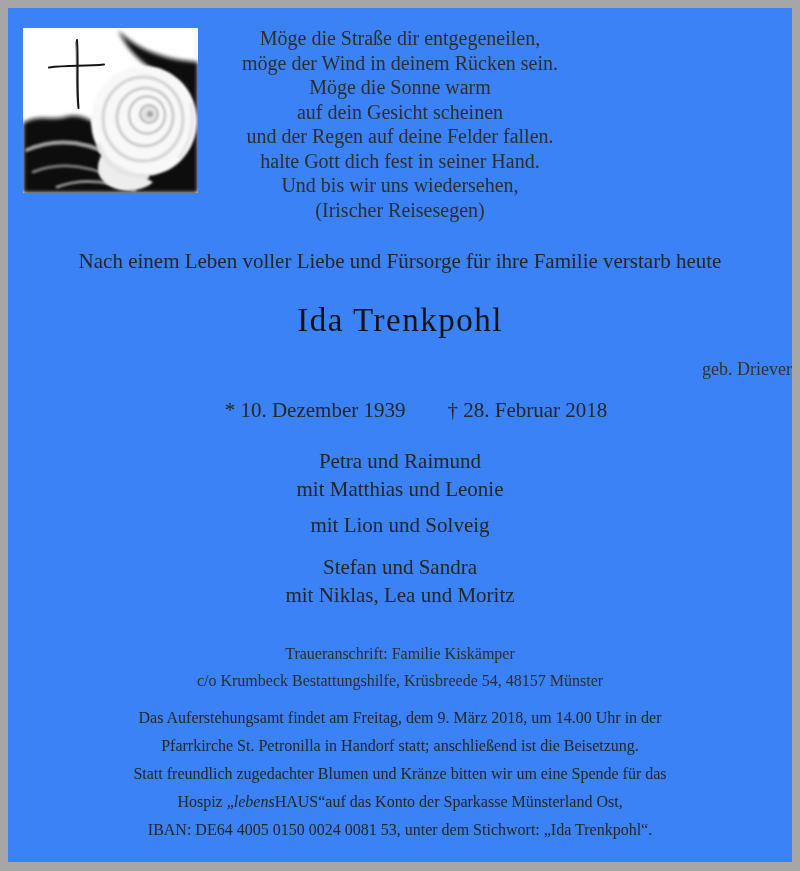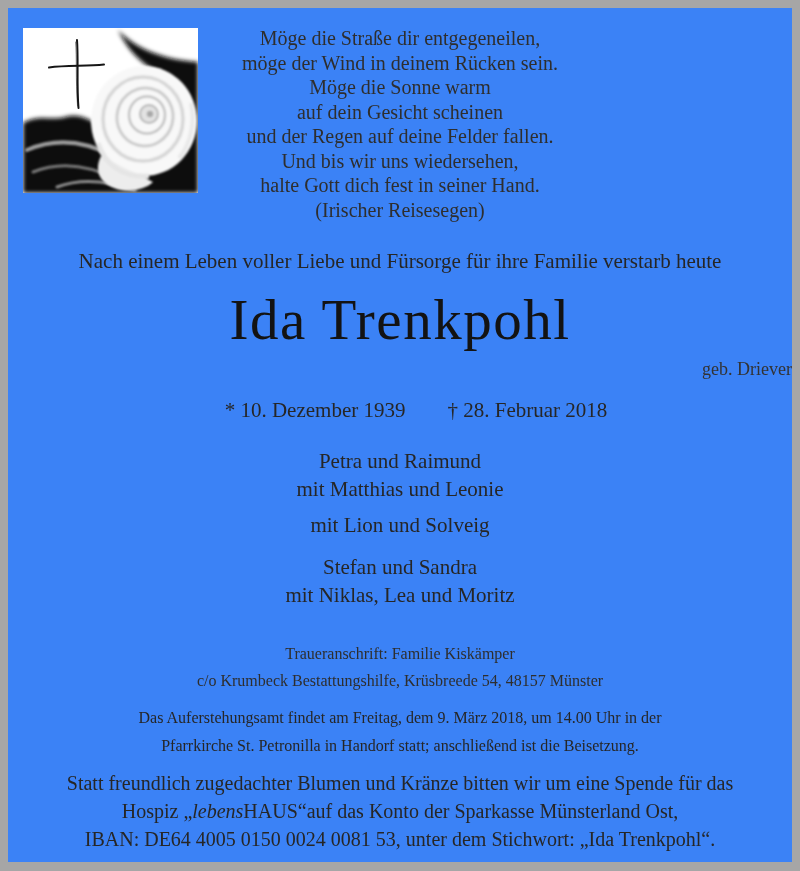--- a/index.html
+++ b/index.html
@@ -42,21 +42,21 @@
 
   .intro {
     margin-top: 26px;
     font-size: 21px;
     line-height: 26px;
     color: #262626;
   }
 
   .name {
     margin-top: 18px;
-    font-size: 57px;
+    font-size: 33px;
     line-height: 56px;
     letter-spacing: 1.5px;
     color: #131313;
     font-weight: 400;
   }
 
   .maiden {
     margin-top: 10px;
     font-size: 18px;
     line-height: 22px;
@@ -93,22 +93,21 @@
 
   .service {
     margin-top: 10px;
     font-size: 16px;
     line-height: 28px;
     color: #262626;
   }
   .service .sline { display: block; }
 
   .donation {
-    margin-top: 9px;
-    font-size: 20px;
+    font-size: 16px;
     line-height: 28px;
     color: #262626;
   }
   .donation .dline { display: block; }
   .donation .it { font-style: italic; }
 </style>
 </head>
 <body>
 
 <div class="page">
@@ -151,22 +150,22 @@
       </g>
     </svg>
   </div>
 
   <div class="poem center">
     <span class="line">Möge die Straße dir entgegeneilen,</span>
     <span class="line">möge der Wind in deinem Rücken sein.</span>
     <span class="line">Möge die Sonne warm</span>
     <span class="line">auf dein Gesicht scheinen</span>
     <span class="line">und der Regen auf deine Felder fallen.</span>
+    <span class="line">halte Gott dich fest in seiner Hand.</span>
     <span class="line">Und bis wir uns wiedersehen,</span>
-    <span class="line">halte Gott dich fest in seiner Hand.</span>
     <span class="line">(Irischer Reisesegen)</span>
   </div>
 
   <div class="intro center">Nach einem Leben voller Liebe und Fürsorge für ihre Familie verstarb heute</div>
 
   <div class="name center">Ida Trenkpohl</div>
 
   <div class="maiden center">geb. Driever</div>
 
   <div class="dates center">

